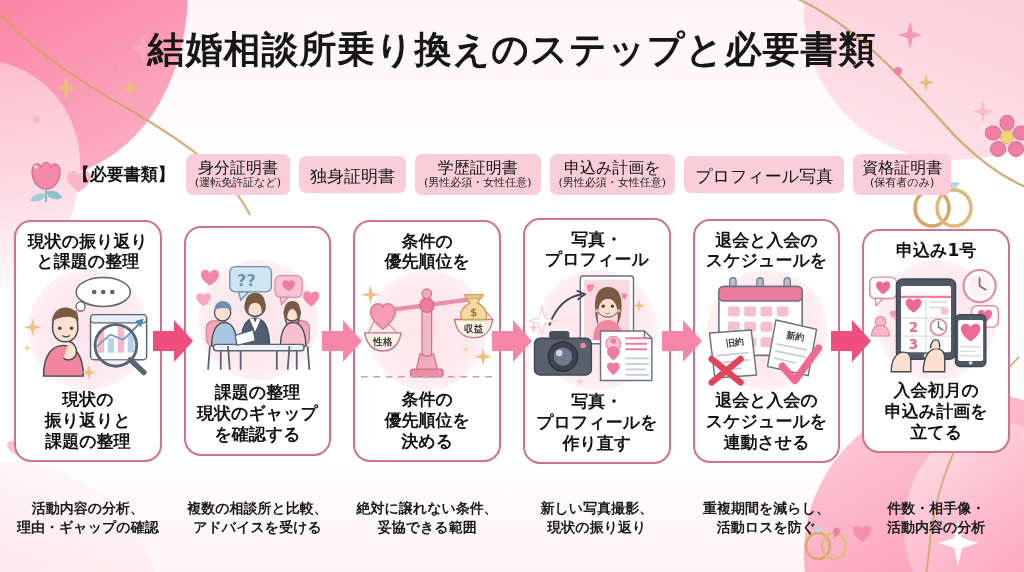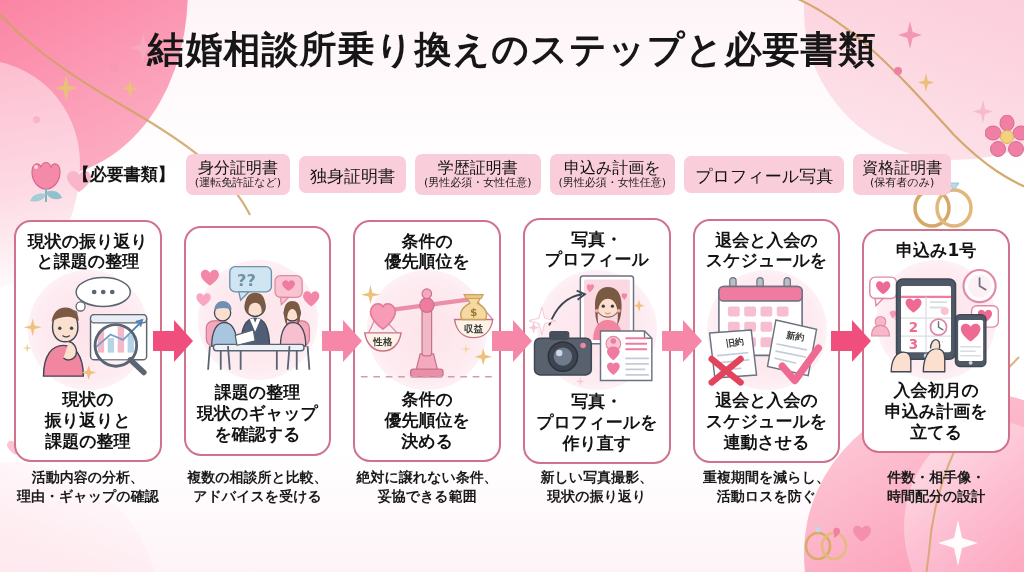--- a/index.html
+++ b/index.html
@@ -153,21 +153,21 @@
     flex: 0 0 22px;
     position: relative;
     align-self: center;
     height: 42px;
     z-index: 7;
   }
   .arrow svg { position: absolute; left: -9px; top: 0; }
 
   
   .captions {
-    position: absolute; left: 14px; top: 468px;
+    position: absolute; left: 14px; top: 499px;
     width: 996px; display: flex; z-index: 6;
   }
   .caption {
     flex: 1 1 0;
     text-align: center;
     font-size: 14px; font-weight: bold; color: #1a1a1a;
     line-height: 1.34; white-space: pre-line;
   }
   .cap-gap { flex: 0 0 22px; }
 </style>
@@ -645,16 +645,16 @@
     <div class="caption">絶対に譲れない条件、
 妥協できる範囲</div>
     <div class="cap-gap"></div>
     <div class="caption">新しい写真撮影、
 現状の振り返り</div>
     <div class="cap-gap"></div>
     <div class="caption">重複期間を減らし、
 活動ロスを防ぐ</div>
     <div class="cap-gap"></div>
     <div class="caption">件数・相手像・
-時間配分の設計</div>
+活動内容の分析</div>
   </div>
 
 </div>
 
 </body></html>

